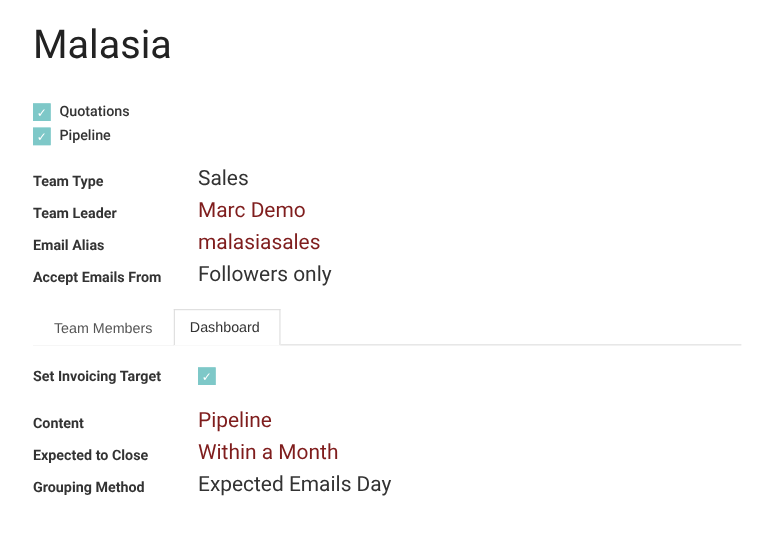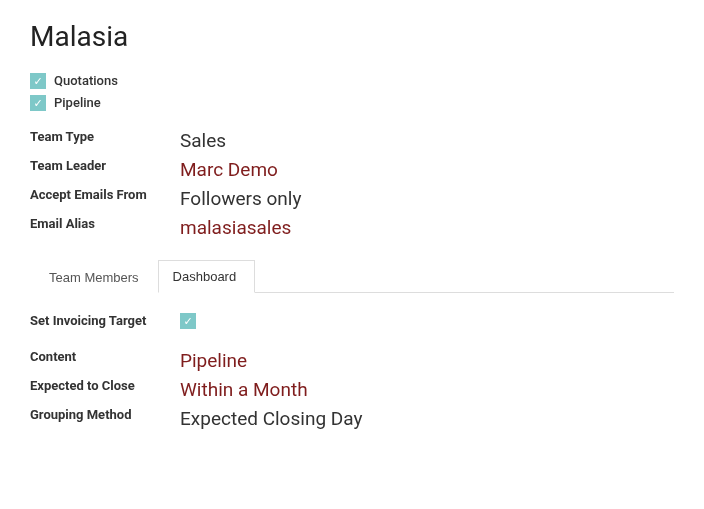--- a/index.html
+++ b/index.html
@@ -15,24 +15,24 @@
       background: #fff;
       width: 704px;
       min-height: 509px;
     }
 
     .page-container {
       padding: 20px 30px;
     }
 
     .page-title {
-      font-size: 28px;
+      font-size: 36px;
       font-weight: 400;
       color: #222;
-      margin-bottom: 20px;
+      margin-bottom: 32px;
     }
 
     .checkbox-row {
       display: flex;
       align-items: flex-start;
       margin-bottom: 6px;
       gap: 8px;
     }
 
     .checkbox-icon {
@@ -59,21 +59,21 @@
       font-weight: 500;
     }
 
     .fields-section {
       margin-top: 18px;
       margin-bottom: 10px;
     }
 
     .field-row {
       display: flex;
-      align-items: flex-start;
+      align-items: flex-end;
       margin-bottom: 6px;
     }
 
     .field-label {
       font-weight: 700;
       color: #333;
       font-size: 13px;
       min-width: 150px;
       flex-shrink: 0;
     }
@@ -154,26 +154,26 @@
   <div class="fields-section">
     <div class="field-row">
       <span class="field-label">Team Type</span>
       <span class="field-value">Sales</span>
     </div>
     <div class="field-row">
       <span class="field-label">Team Leader</span>
       <span class="field-value link">Marc Demo</span>
     </div>
     <div class="field-row">
+      <span class="field-label">Email Alias</span>
+      <span class="field-value link">malasiasales</span>
+    </div>
+    <div class="field-row">
       <span class="field-label">Accept Emails From</span>
       <span class="field-value">Followers only</span>
-    </div>
-    <div class="field-row">
-      <span class="field-label">Email Alias</span>
-      <span class="field-value link">malasiasales</span>
     </div>
   </div>
 
   <div class="tabs-container">
     <button class="tab">Team Members</button>
     <button class="tab active">Dashboard</button>
   </div>
 
   <div class="tab-content">
 
@@ -191,17 +191,17 @@
       <div class="field-row">
         <span class="field-label">Content</span>
         <span class="field-value link">Pipeline</span>
       </div>
       <div class="field-row">
         <span class="field-label">Expected to Close</span>
         <span class="field-value link">Within a Month</span>
       </div>
       <div class="field-row">
         <span class="field-label">Grouping Method</span>
-        <span class="field-value">Expected Closing Day</span>
+        <span class="field-value">Expected Emails Day</span>
       </div>
     </div>
   </div>
 </div>
 
 </body></html>

